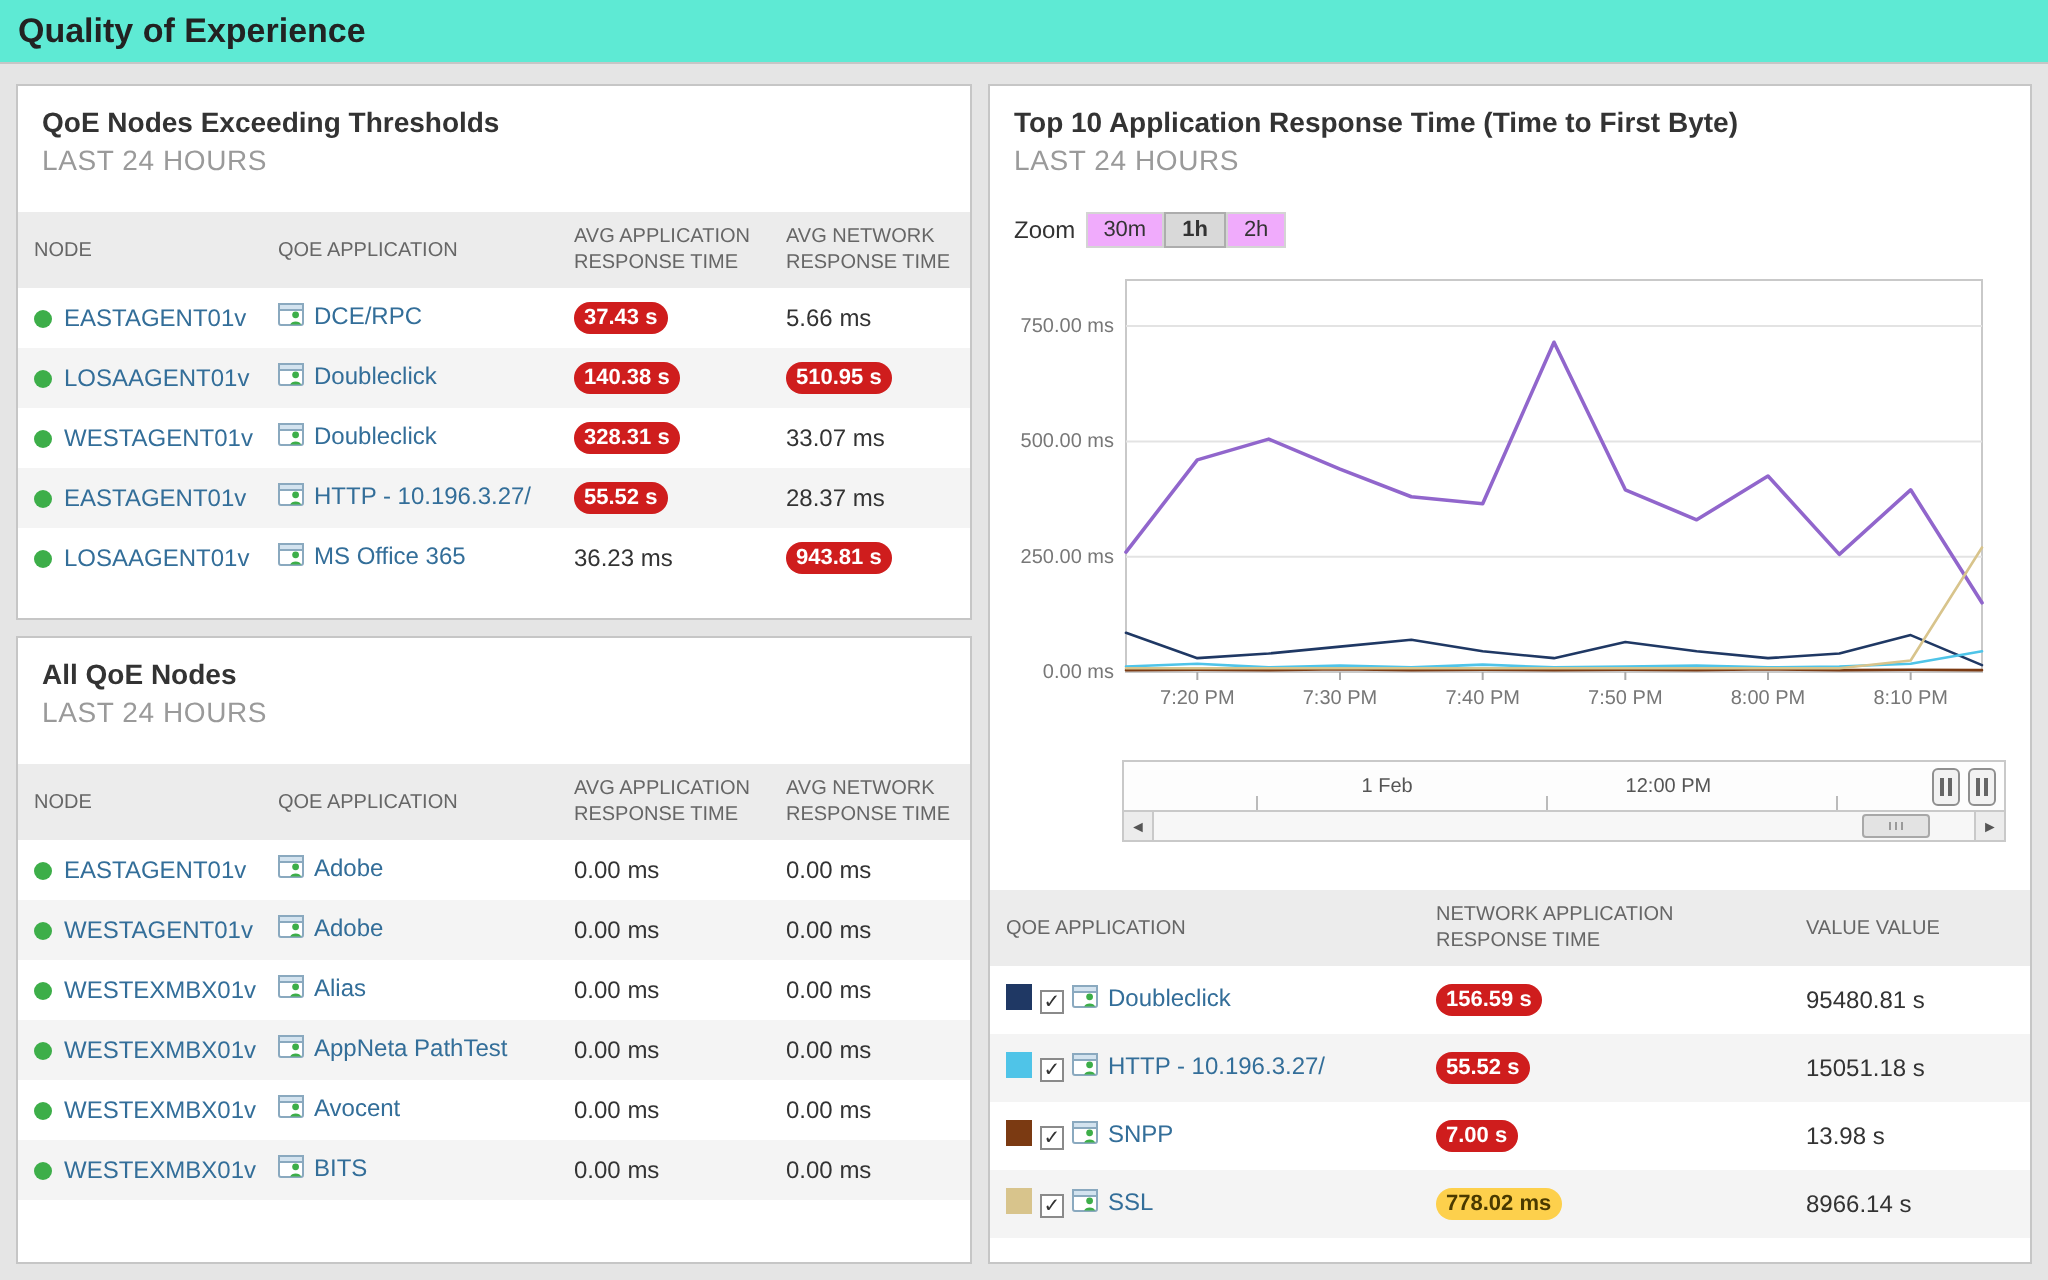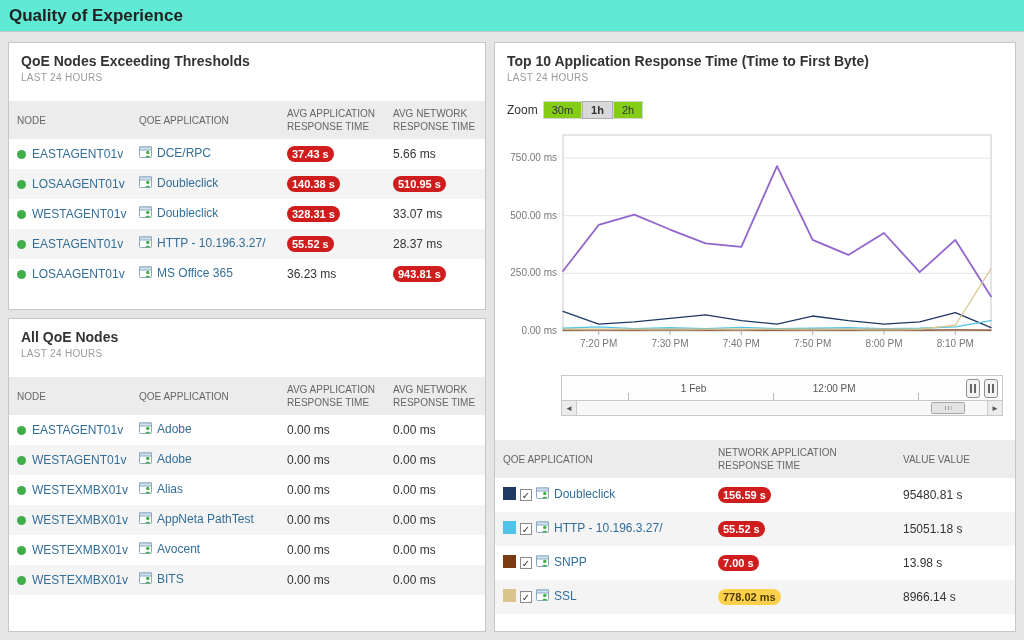--- a/index.html
+++ b/index.html
@@ -18,21 +18,21 @@
 
   .panel{
     position:absolute; background:#fff; border:1px solid #c6c6c6; overflow:hidden;
   }
   #panel-thresholds{ left:8px;  top:42px;  width:478px; height:268px; }
   #panel-all       { left:8px;  top:318px; width:478px; height:314px; }
   #panel-chart     { left:494px;top:42px;  width:522px; height:590px; }
 
   .panel-head{ padding:10px 12px 4px; }
   .panel-title{ margin:0; font-size:14px; font-weight:bold; color:#333; }
-  .panel-sub{ font-size:10px; color:#9a9a9a; margin-top:3px; letter-spacing:.3px; }
+  .panel-sub{ font-size:14px; color:#9a9a9a; margin-top:3px; letter-spacing:.3px; }
 
   table.data{ width:100%; border-collapse:collapse; margin-top:14px; font-size:12px; table-layout:fixed; }
   table.data thead th{
     background:#ececec; color:#666; font-size:10px; font-weight:normal;
     text-align:left; padding:6px 8px; line-height:1.3; vertical-align:middle;
   }
   table.data tbody td{ padding:7px 8px; color:#333; vertical-align:middle; overflow:hidden; white-space:nowrap; }
   table.data tbody tr.alt{ background:#f4f4f4; }
 
   #thresholds-table th.col-0, #all-nodes-table th.col-0{ width:122px; }
@@ -52,21 +52,21 @@
              background:#fff; font-size:10px; line-height:11px; text-align:center;
              color:#333; margin-right:4px; vertical-align:-1px; cursor:pointer; }
 
   .badge{ display:inline-block; padding:2px 5px; font-size:11px; font-weight:bold; border-radius:8px; }
   .badge.red{ background:#cf1d1d; color:#fff; }
   .badge.yellow{ background:#fdd04c; color:#4a3a00; }
   .plain-val{ font-size:12px; color:#333; }
 
   .zoom-row{ display:flex; align-items:center; gap:5px; padding:14px 12px 2px; font-size:12px; color:#333; }
   .zoom-btn{ font-family:inherit; font-size:11px; padding:2px 8px; border:1px solid #d4d4d4;
-             background:#84cc16; color:#333; cursor:pointer; }
+             background:#f0abfc; color:#333; cursor:pointer; }
   .zoom-btn.selected{ background:#d9d9d9; border-color:#adadad; font-weight:bold; }
 
   #qoe-chart{ display:block; margin:6px 10px 0 12px; }
 
   .timeline{ position:relative; height:26px; border:1px solid #c9c9c9;
              margin:2px 12px 0 66px; background:#fdfdfd; }
   .tl-label{ position:absolute; top:7px; font-size:10px; color:#555; }
   .tl-tick{ position:absolute; bottom:0; width:1px; height:7px; background:#bbb; }
   .tl-handle{ position:absolute; top:3px; width:14px; height:19px; border:1px solid #8f8f8f;
               border-radius:3px; background:#f2f2f2; display:flex; align-items:center;

